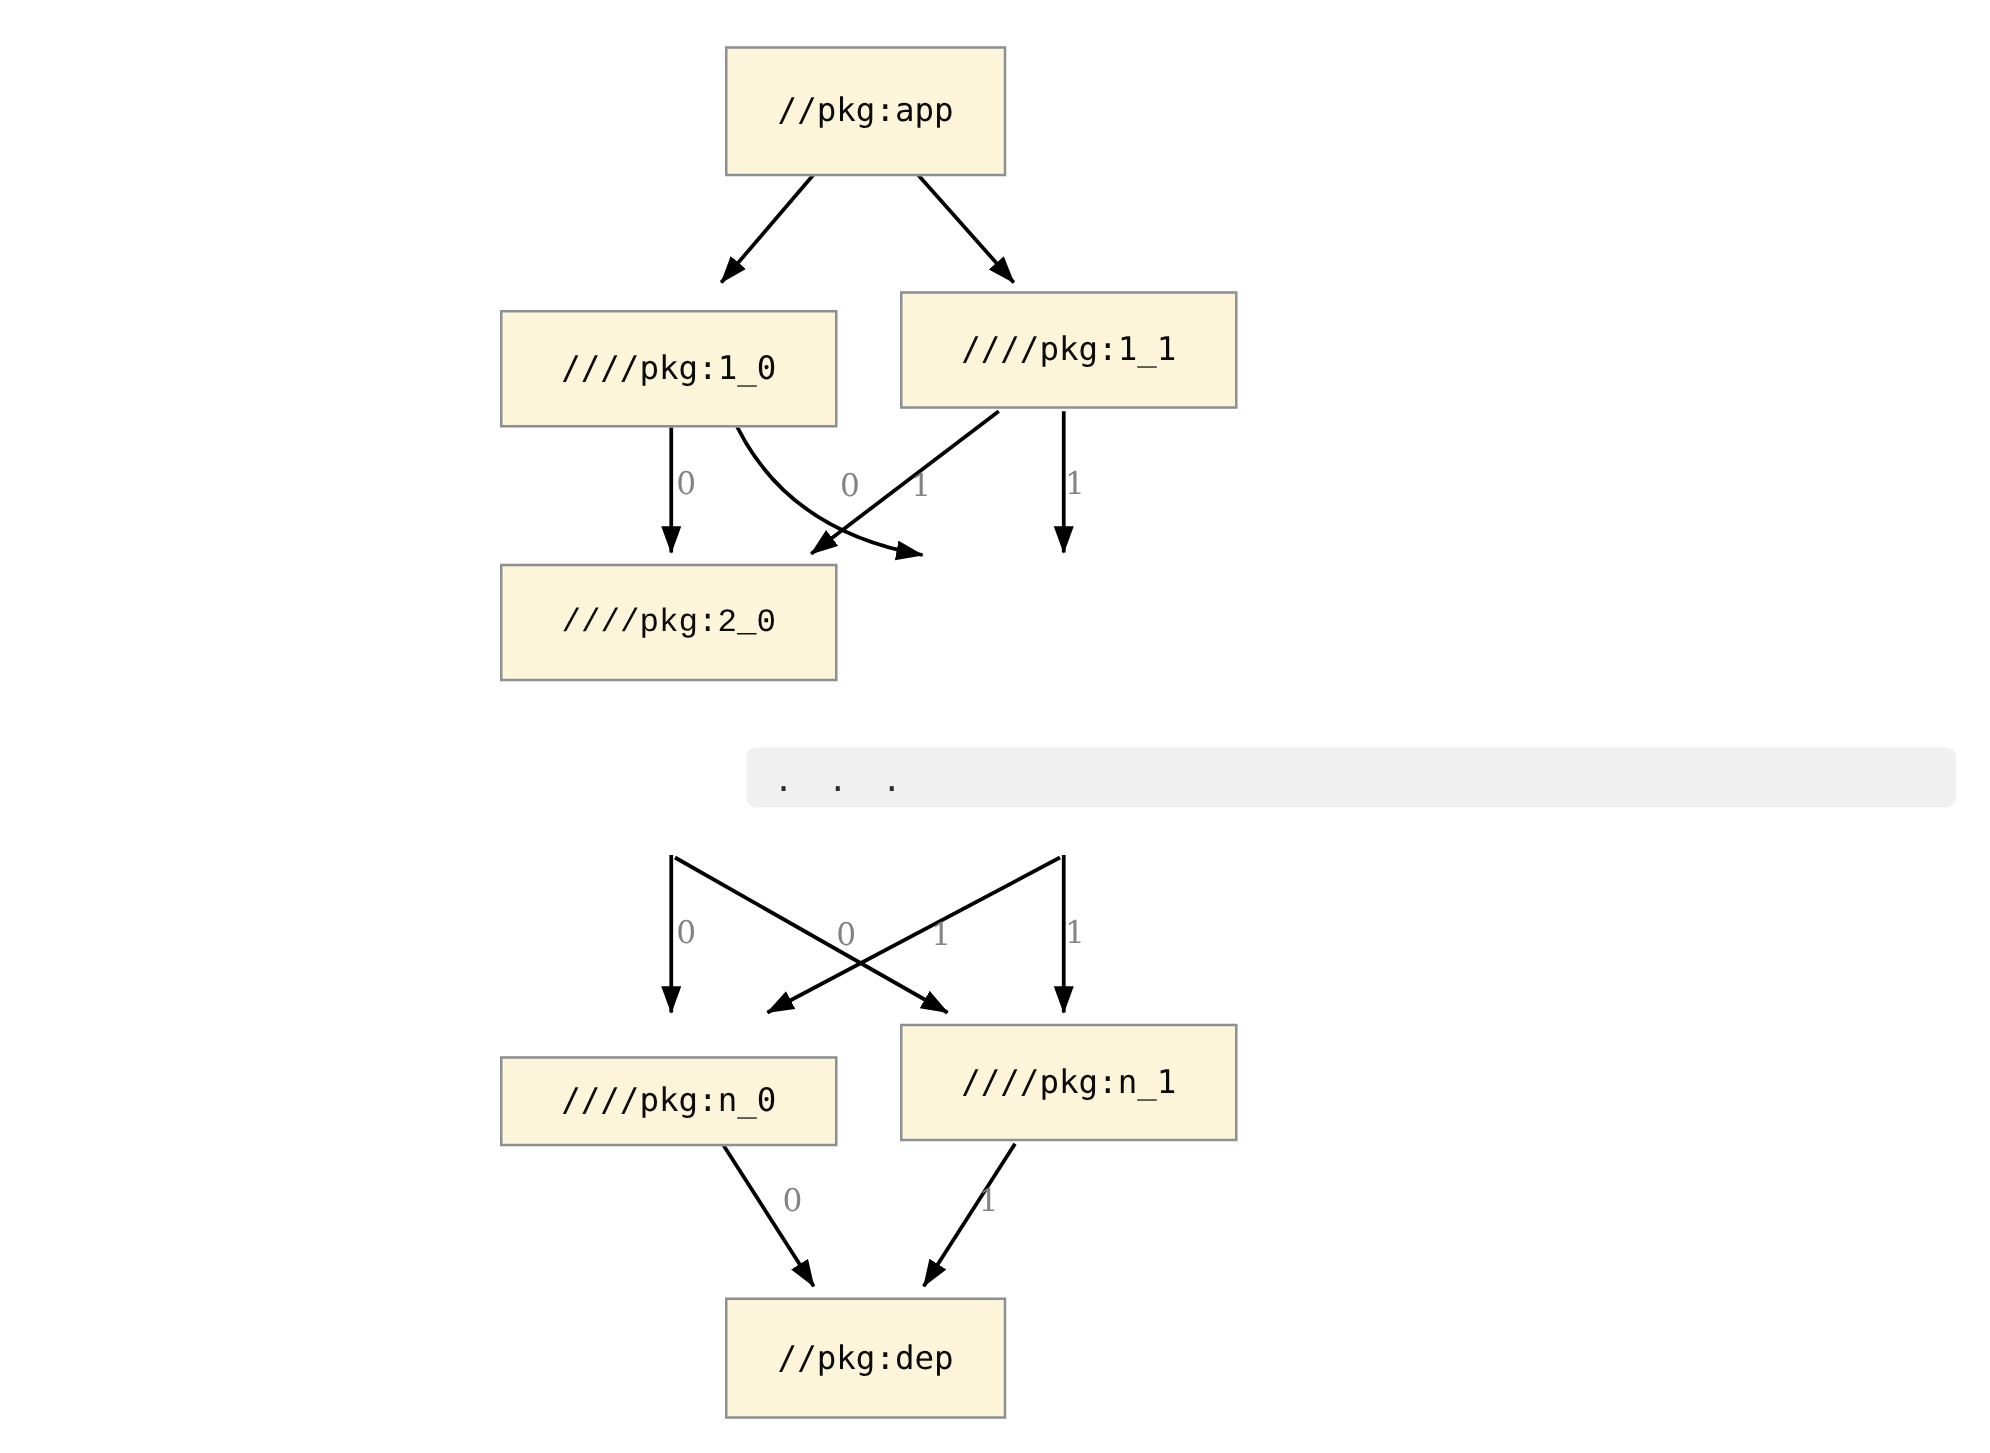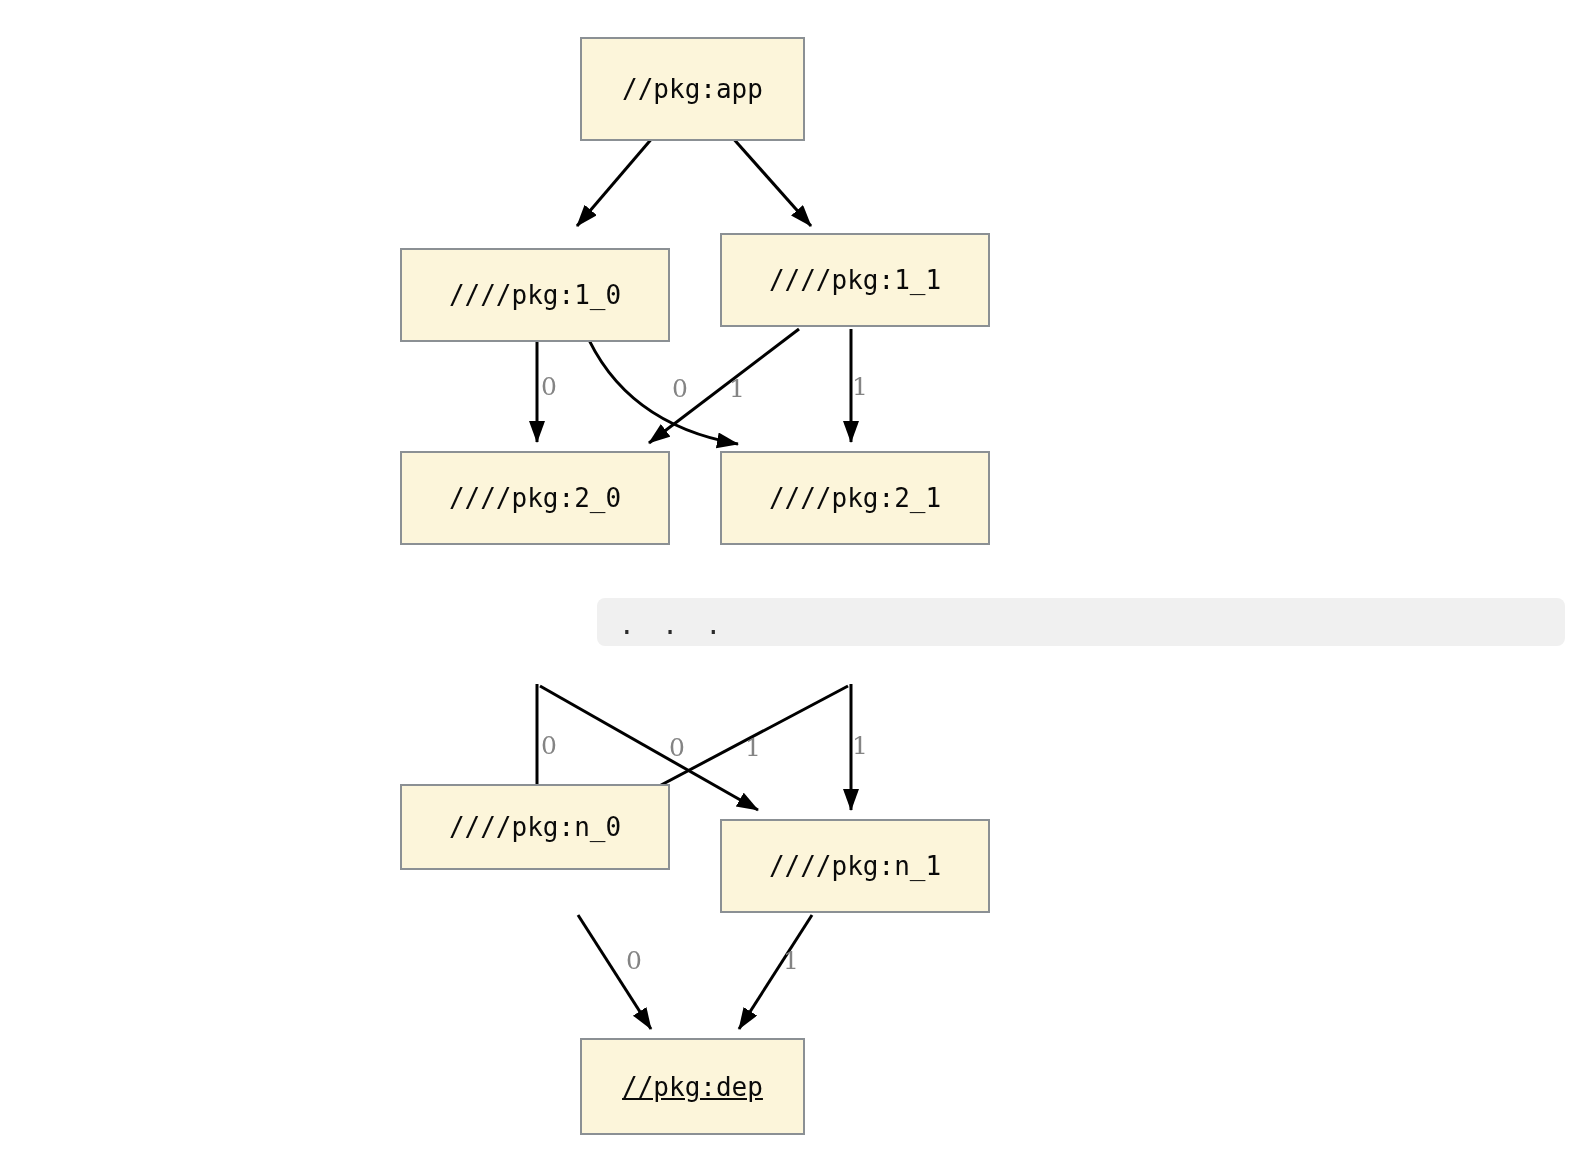--- a/index.html
+++ b/index.html
@@ -25,25 +25,25 @@
     align-items: center;
     justify-content: center;
     font-family: "DejaVu Sans Mono", "Liberation Mono", monospace;
     font-size: 26px;
     color: #0a0a0a;
     white-space: nowrap;
   }
   .node-app  { left: 580px; top:   37px; width: 225px; height: 104px; }
   .node-1_0  { left: 400px; top:  233px; width: 270px; height: 94px; margin-top: 15px; }
   .node-1_1  { left: 720px; top:  233px; width: 270px; height: 94px; }
-  .node-2_0  { left: 400px; top:  451px; width: 270px; height: 94px; }
+  .node-2_0  { left: 400px; top:  451px; width: 270px; height: 94px; font-family: Liberation Mono, monospace; }
   .node-2_1  { left: 720px; top:  451px; width: 270px; height: 94px; }
-  .node-n_0  { left: 400px; top:  784px; width: 270px; height: 86px; text-align: right; }
+  .node-n_0  { left: 400px; top:  845px; width: 270px; height: 72px; text-align: right; }
   .node-n_1  { left: 720px; top:  819px; width: 270px; height: 94px; text-align: right; }
-  .node-dep  { left: 580px; top: 1038px; width: 225px; height: 97px; text-decoration: underline; }
+  .node-dep  { left: 580px; top: 1038px; width: 225px; height: 97px; }
   .ellipsis-bar {
     position: absolute;
     left: 597px; top: 598px;
     width: 968px; height: 48px;
     background: #F0F0F0;
     border-radius: 8px;
     display: flex;
     align-items: flex-end;
     padding: 0 0 6px 22px;
     box-sizing: border-box;
@@ -100,21 +100,20 @@
     <path class="edge" d="M 848 686 L 614 810" marker-end="url(#arrow)"></path>
 
     <path class="edge" d="M 578 915 L 651 1029" marker-end="url(#arrow)"></path>
     <path class="edge" d="M 812 915 L 739 1029" marker-end="url(#arrow)"></path>
   </svg>
 
   <div class="node node-app">//pkg:app</div>
   <div class="node node-1_0">////pkg:1_0</div>
   <div class="node node-1_1">////pkg:1_1</div>
   <div class="node node-2_0">////pkg:2_0</div>
-  <div class="node node-2_1">////pkg:2_1</div>
   <div class="node node-n_0">////pkg:n_0</div>
   <div class="node node-n_1">////pkg:n_1</div>
   <div class="node node-dep">//pkg:dep</div>
 
   <div class="ellipsis-bar">. . .</div>
 
   <span class="edge-label lab-u0a">0</span>
   <span class="edge-label lab-u0b">0</span>
   <span class="edge-label lab-u1a">1</span>
   <span class="edge-label lab-u1b">1</span>

